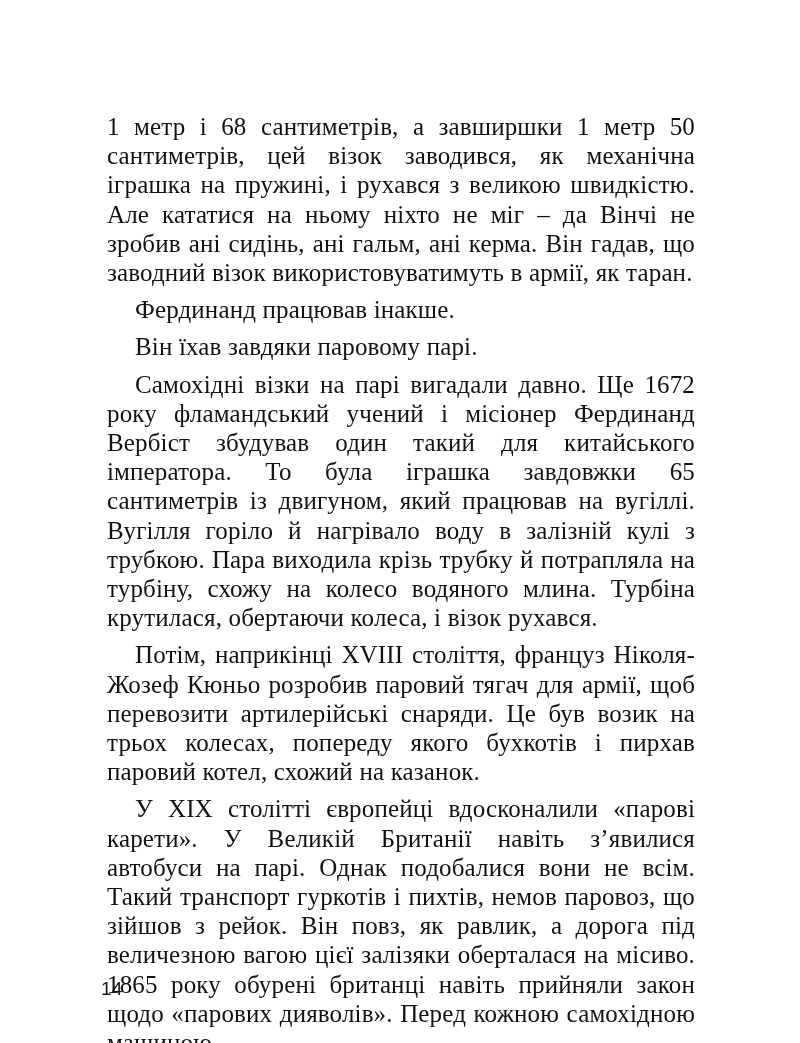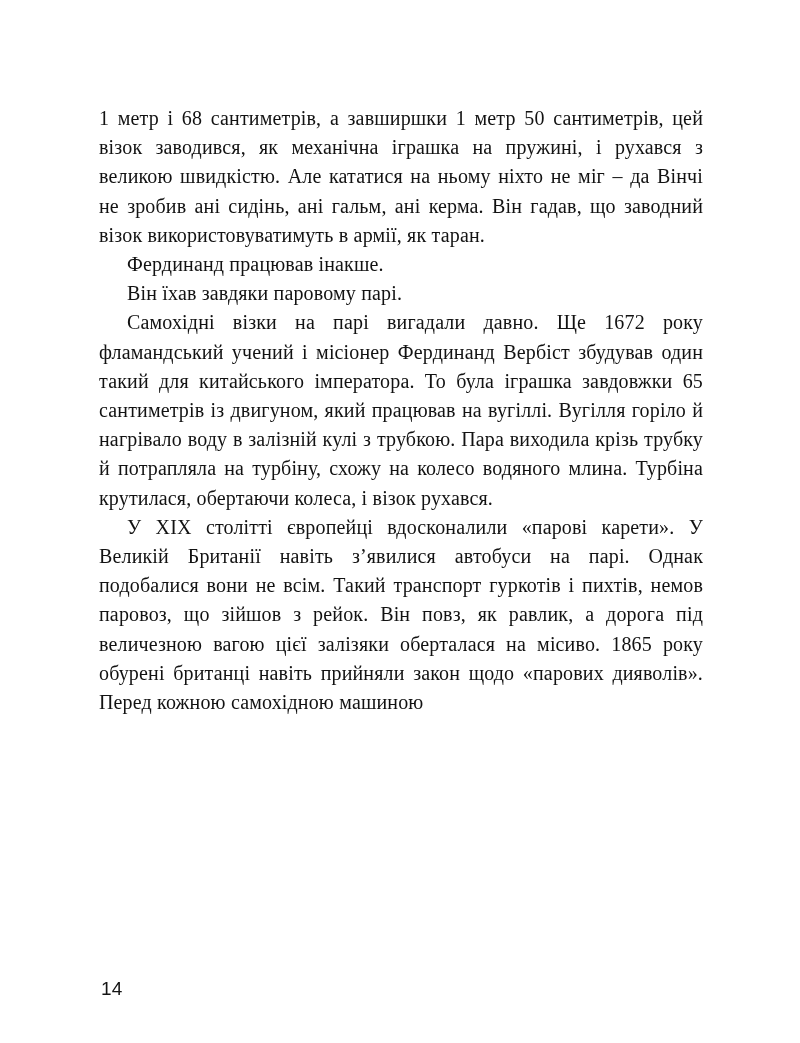--- a/index.html
+++ b/index.html
@@ -24,22 +24,22 @@
   }
 
   .text-column {
     position: absolute;
     left: 99px;
     top: 104px;
     width: 604px;
   }
 
   .para {
-    margin: 0;
-    font-size: 20px;
+    margin: 8px;
+    font-size: 25px;
     line-height: 29.2px;
     color: #121212;
     text-align: justify;
     text-justify: inter-word;
     text-indent: 28px;
     hyphens: manual;
     word-spacing: 0.1px;
     letter-spacing: 0.15px;
   }
 
@@ -61,18 +61,19 @@
 </head>
 <body>
 
 <div class="page">
 
   <div class="text-column">
     <p class="para no-indent">1 метр і 68 сантиметрів, а завширшки 1 метр 50 сантиметрів, цей візок заводився, як механічна іграшка на пружині, і рухався з великою швидкістю. Але кататися на ньому ніхто не міг – да Вінчі не зробив ані сидінь, ані гальм, ані керма. Він гадав, що заводний візок використовуватимуть в армії, як таран.</p>
     <p class="para">Фердинанд працював інакше.</p>
     <p class="para">Він їхав завдяки паровому парі.</p>
     <p class="para">Самохідні візки на парі вигадали давно. Ще 1672 року фламандський учений і місіонер Фердинанд Вербіст збудував один такий для китайського імператора. То була іграшка завдовжки 65 сантиметрів із двигуном, який працював на вугіллі. Вугілля горіло й нагрівало воду в залізній кулі з трубкою. Пара виходила крізь трубку й потрапляла на турбіну, схожу на колесо водяного млина. Турбіна крутилася, обертаючи колеса, і візок рухався.</p>
+    <p class="para">Потім, наприкінці XVIII століття, француз Ніколя-Жозеф Кюньо розробив паровий тягач для армії, щоб перевозити артилерійські снаряди. Це був возик на трьох колесах, попереду якого бухкотів і пирхав паровий котел, схожий на казанок.</p>
     <p class="para">У XIX столітті європейці вдосконалили «парові карети». У Великій Британії навіть з’явилися автобуси на парі. Однак подобалися вони не всім. Такий транспорт гуркотів і пихтів, немов паровоз, що зійшов з рейок. Він повз, як равлик, а дорога під величезною вагою цієї залізяки оберталася на місиво. 1865 року обурені британці навіть прийняли закон щодо «парових дияволів». Перед кожною самохідною машиною</p>
   </div>
 
   <div class="folio">14</div>
 
 </div>
 
 </body></html>

